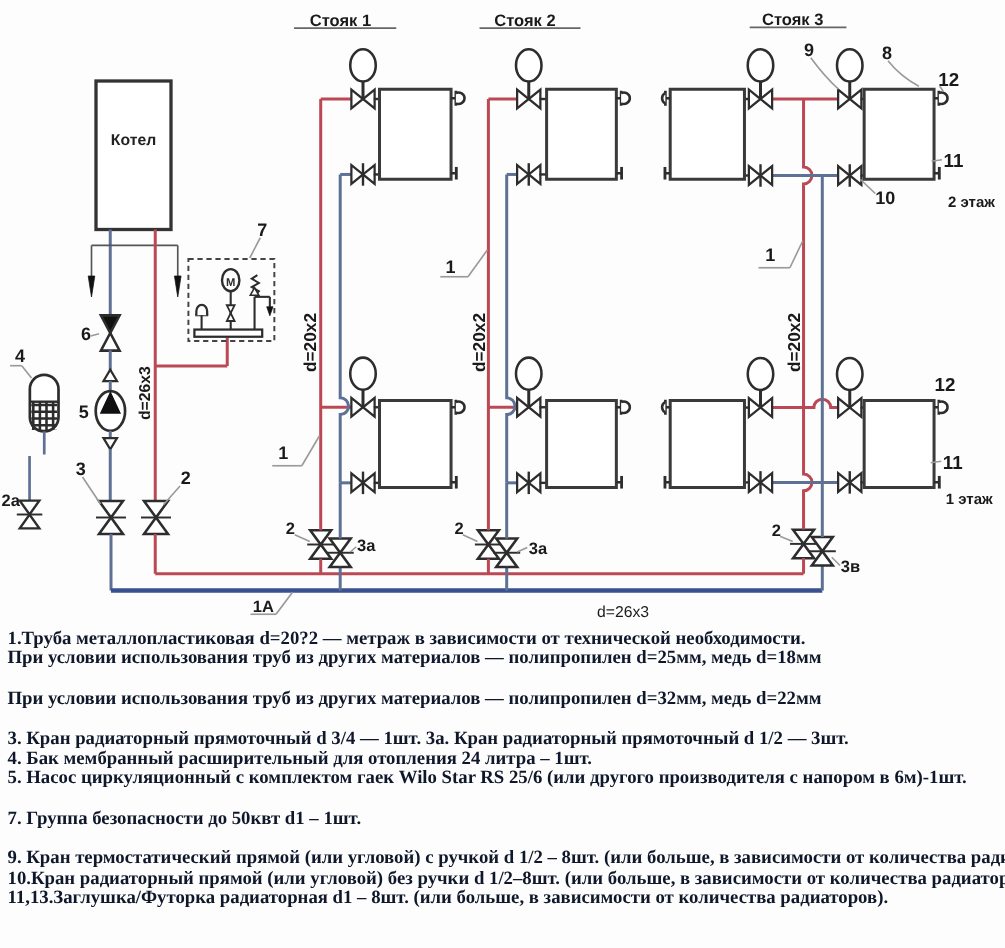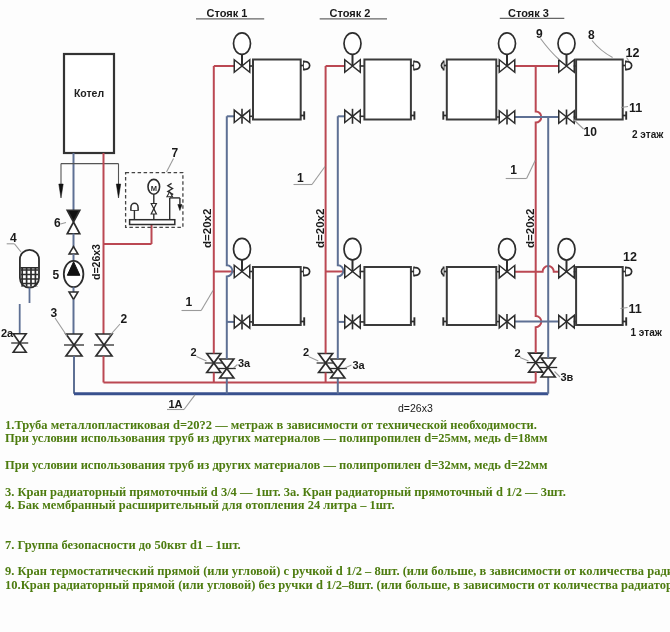--- a/index.html
+++ b/index.html
@@ -1,19 +1,19 @@
 <!DOCTYPE html>
 <html><head><meta charset="utf-8">
 <style>
 html,body{margin:0;padding:0;background:#fff;}
 #page{position:relative;width:670px;height:632px;background:#fdfdfd;overflow:hidden;
   font-family:"Liberation Sans",sans-serif;}
 #dia{position:absolute;left:0;top:0;}
 .ll{position:absolute;left:5px;white-space:nowrap;
-  font-family:"Liberation Serif",serif;font-weight:bold;font-size:12.5px;color:#4d7c0f;text-align:right;}
+  font-family:"Liberation Serif",serif;font-weight:bold;font-size:12.5px;color:#0f172a;text-align:right;}
 </style></head>
 <body>
 <div id="page">
 <svg id="dia" width="670" height="632" viewBox="0 0 670 632">
 <rect x="64" y="54" width="50" height="99" stroke="#333" stroke-width="2.2" fill="white"></rect>
 <text x="89" y="96.5" font-family="Liberation Sans, sans-serif" font-size="10.5" font-weight="bold" text-anchor="middle" fill="#222">Котел</text>
 <line x1="73.5" y1="153" x2="73.5" y2="210.5" stroke="#5e7094" stroke-width="2"></line>
 <line x1="61" y1="163.6" x2="118.5" y2="163.6" stroke="#555" stroke-width="1.1"></line>
 <line x1="61" y1="163.6" x2="61" y2="184" stroke="#555" stroke-width="1.1"></line>
 <line x1="118.5" y1="163.6" x2="118.5" y2="184" stroke="#555" stroke-width="1.1"></line>
@@ -307,16 +307,18 @@
 <text x="168.5" y="408" font-family="Liberation Sans, sans-serif" font-size="11" font-weight="bold" text-anchor="start" fill="#1a1a1a">1А</text>
 <line x1="167" y1="409.5" x2="184" y2="409.5" stroke="#9a9a9a" stroke-width="1.1"></line>
 <line x1="184" y1="409.5" x2="195" y2="394.8" stroke="#9a9a9a" stroke-width="1.1"></line>
 <text x="398" y="411.5" font-family="Liberation Sans, sans-serif" font-size="10.5" font-weight="normal" text-anchor="start" fill="#1a1a1a">d=26х3</text>
 </svg>
 <div class="ll" style="top:417.9px">1.Труба металлопластиковая  d=20?2 — метраж в зависимости от технической необходимости.</div>
 <div class="ll" style="top:431.2px">При условии использования труб из других материалов — полипропилен  d=25мм, медь d=18мм</div>
 <div class="ll" style="top:457.9px">При условии использования труб из других материалов — полипропилен  d=32мм, медь d=22мм</div>
 <div class="ll" style="top:484.5px">3. Кран радиаторный прямоточный d 3/4 — 1шт. 3а. Кран радиаторный прямоточный d 1/2 —  3шт.</div>
 <div class="ll" style="top:497.8px">4. Бак мембранный расширительный для отопления 24 литра – 1шт.</div>
+<div class="ll" style="top:511.1px">5. Насос циркуляционный с комплектом гаек Wilo Star RS 25/6 (или другого производителя с напором в 6м)-1шт.</div>
 <div class="ll" style="top:537.8px">7. Группа безопасности  до 50квт d1 – 1шт.</div>
 <div class="ll" style="top:564.4px">9. Кран термостатический прямой (или угловой) с ручкой d 1/2 – 8шт. (или больше, в зависимости от количества радиаторов).</div>
 <div class="ll" style="top:577.7px">10.Кран радиаторный прямой (или угловой) без ручки d 1/2–8шт. (или больше, в зависимости от количества радиаторов).</div>
+<div class="ll" style="top:591.1px">11,13.Заглушка/Футорка радиаторная d1 – 8шт. (или больше, в зависимости от количества радиаторов).</div>
 </div>
 
 </body></html>

